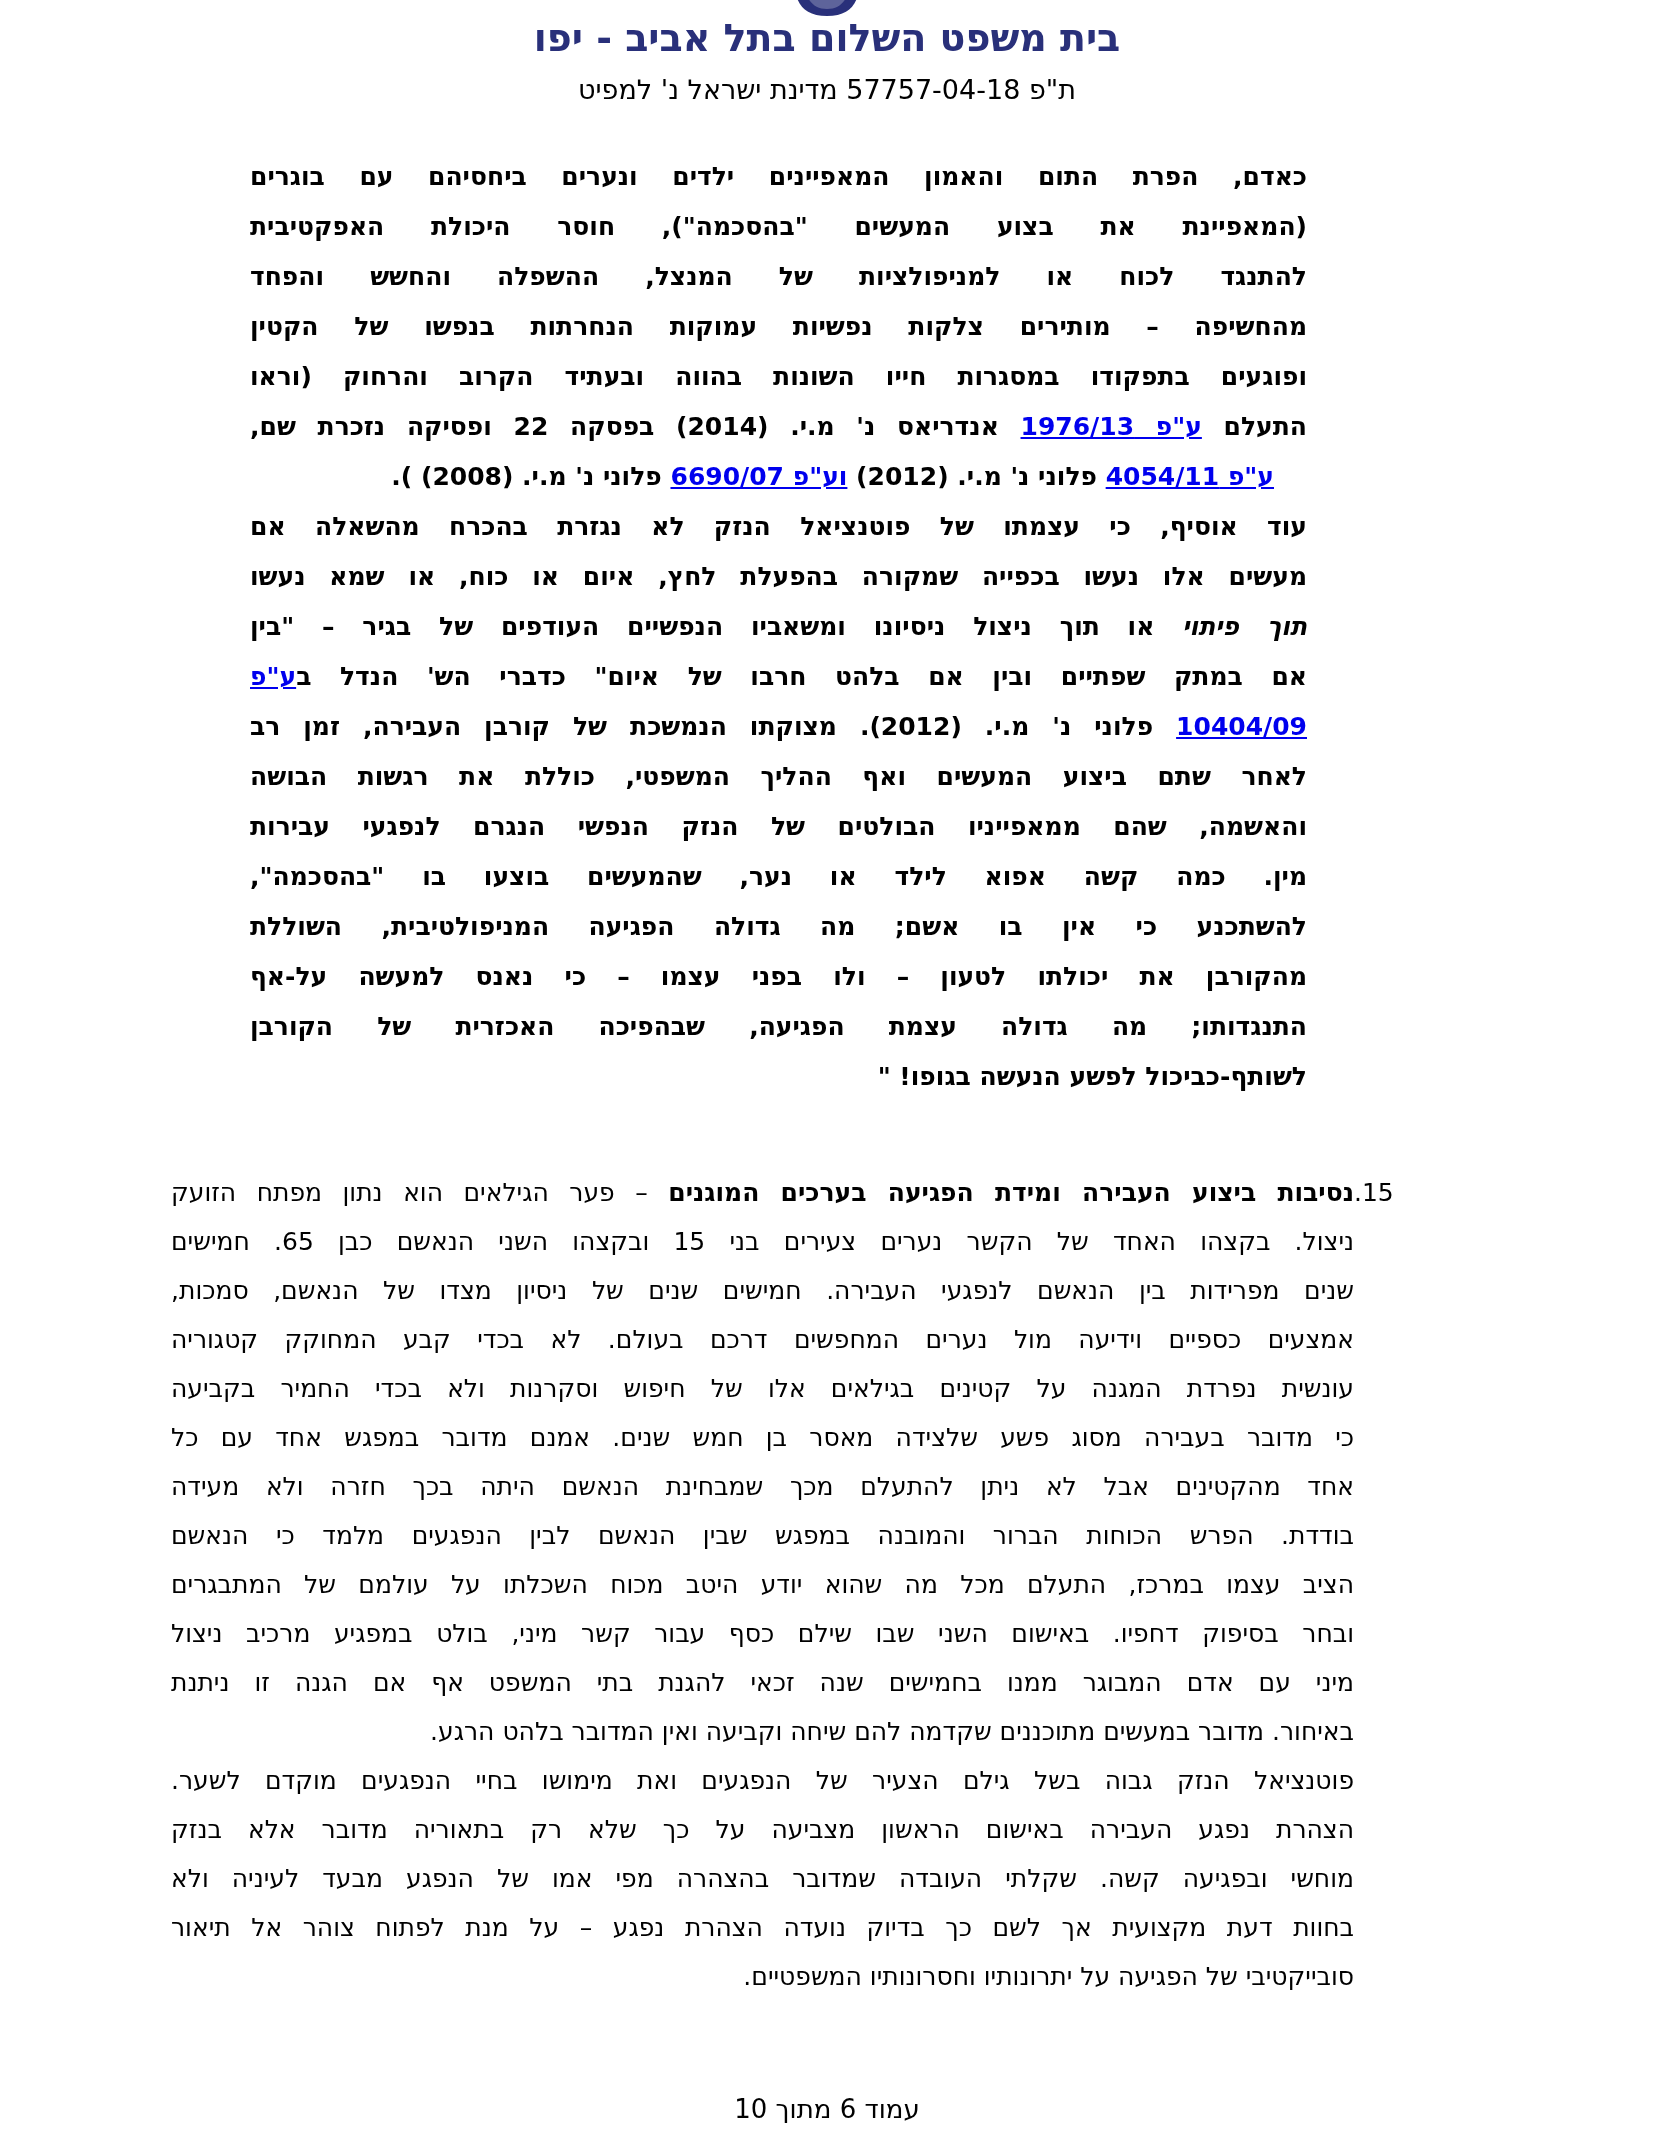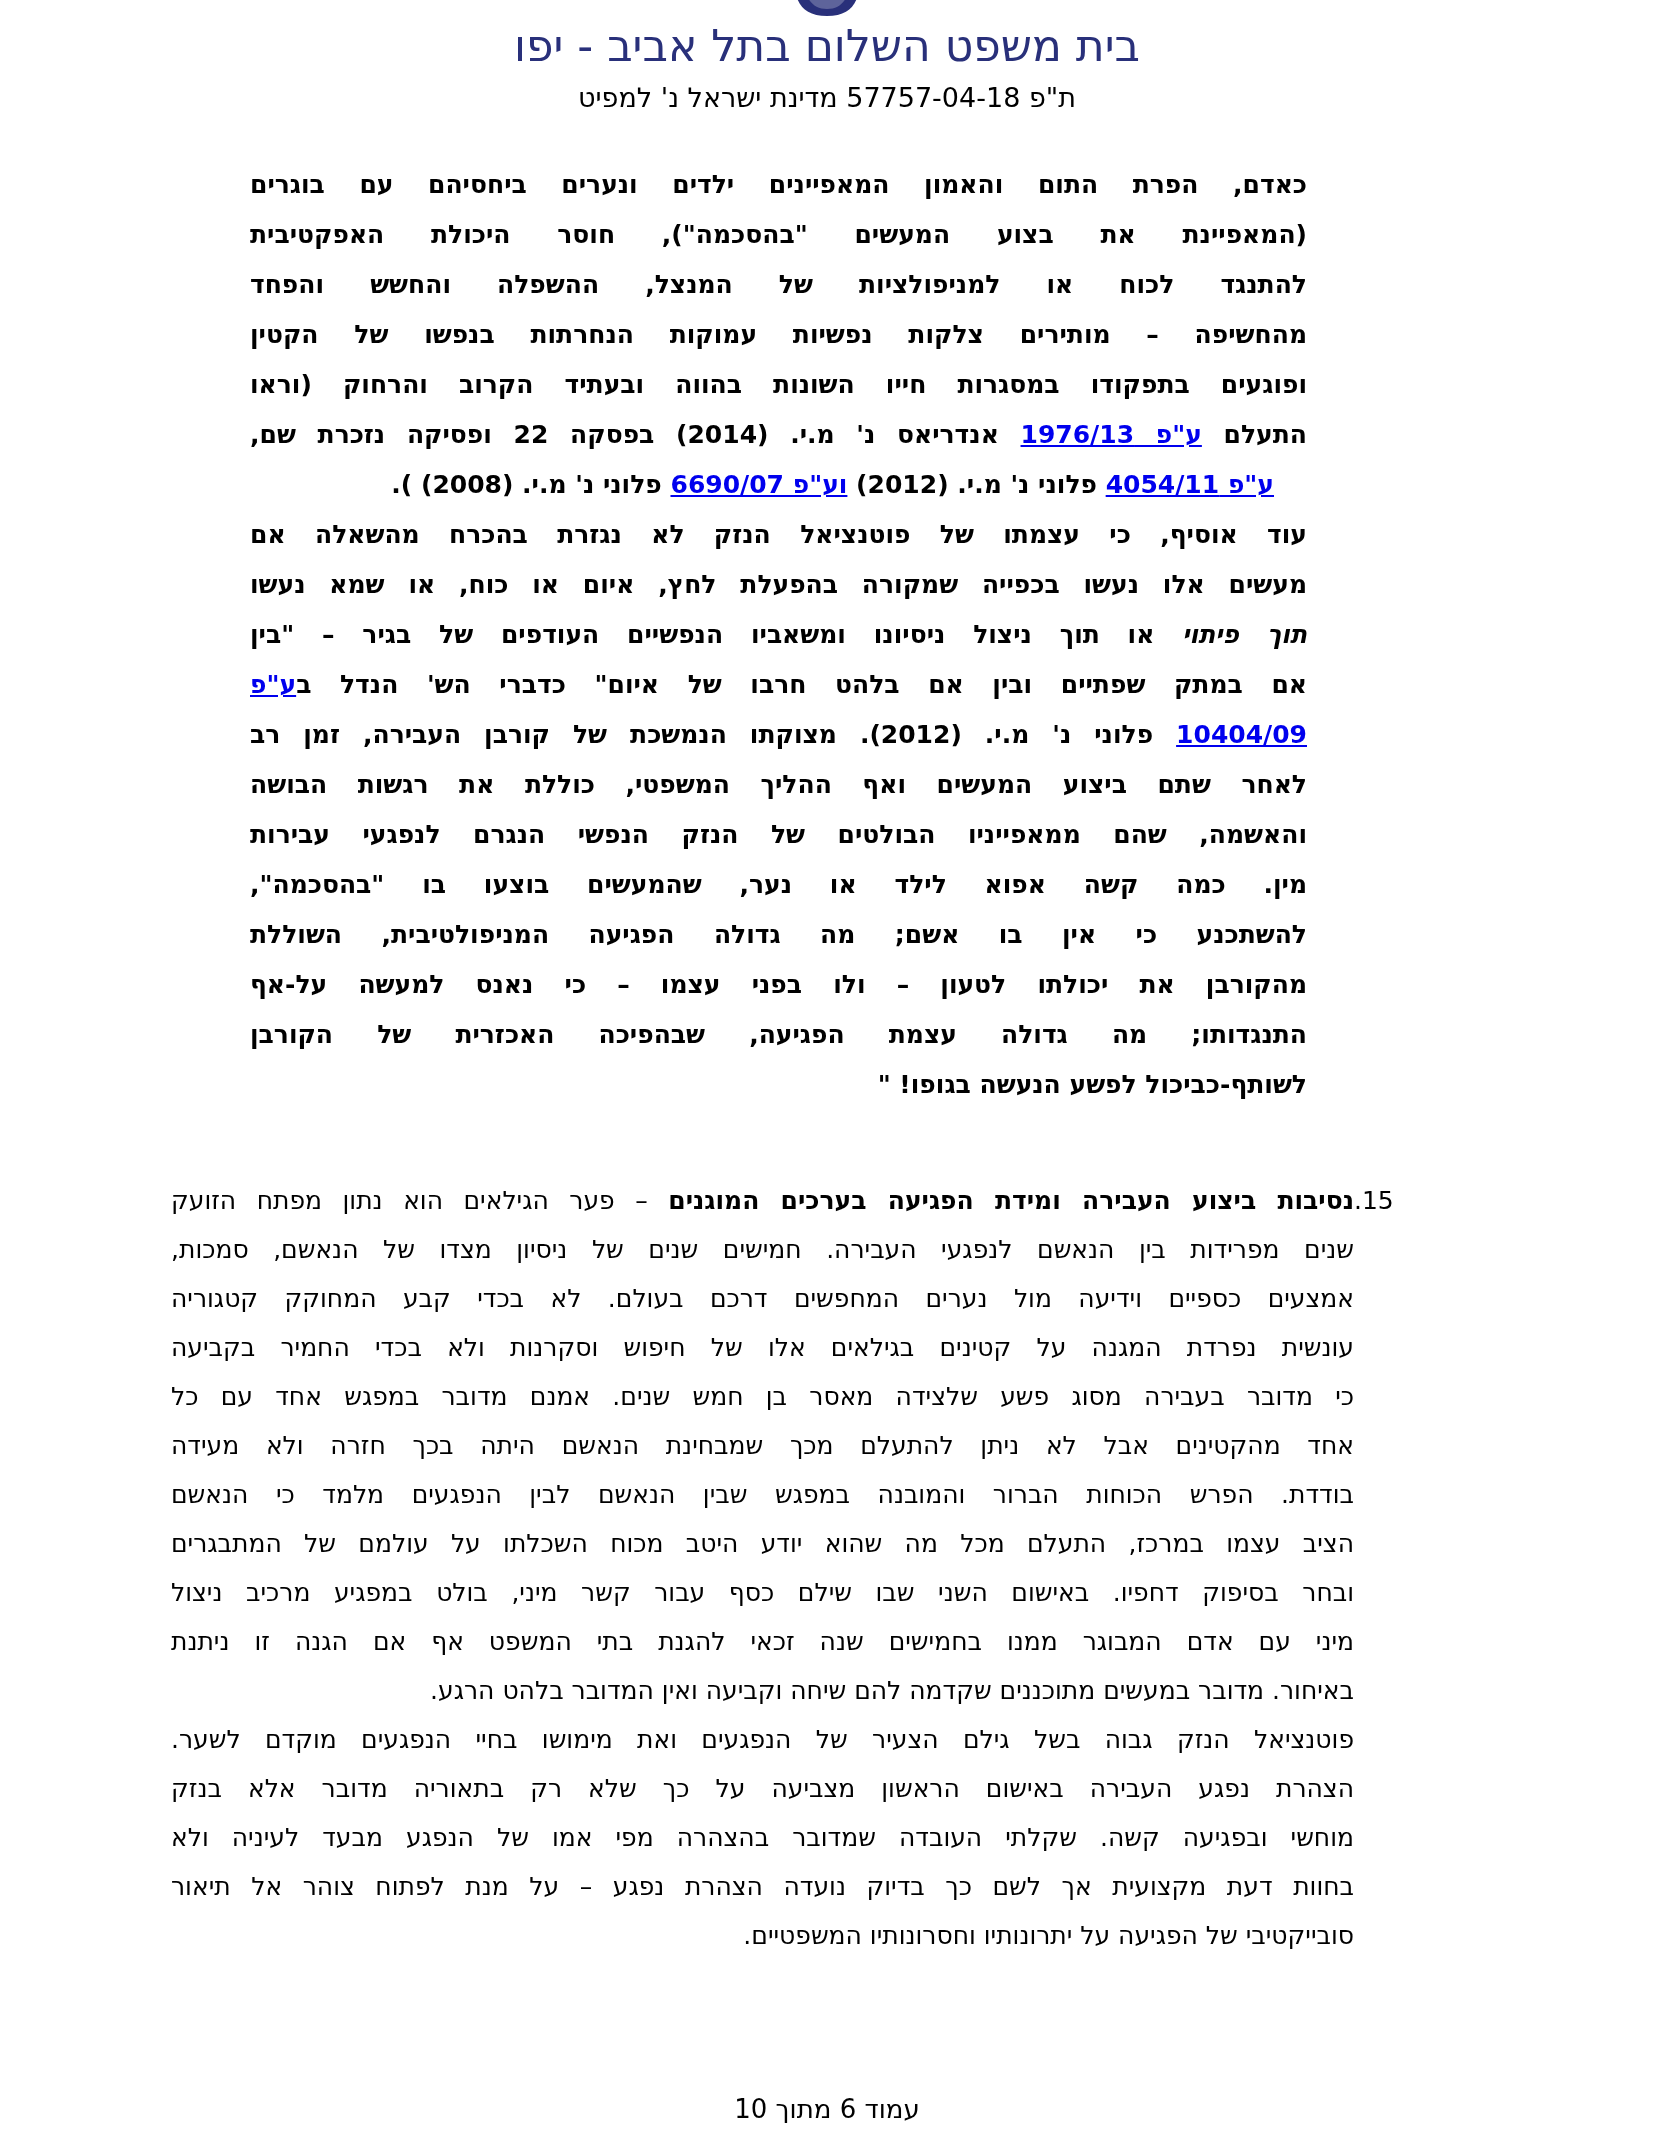--- a/index.html
+++ b/index.html
@@ -9,23 +9,23 @@
     margin:0 auto;
     background:#ffffff;
     font-family:"DejaVu Sans",sans-serif;
     color:#000;
     overflow:hidden;
   }
   header{ text-align:center; }
   .emblem{ height:20px; margin-top:-2px; }
   .emblem svg{ display:inline-block; }
   h1.court-name{
-    margin:8px; padding:0;
-    font-size:44px; line-height:40px;
-    font-weight:normal;
+    margin:0; padding:0;
+    font-size:38px; line-height:40px;
+    font-weight:bold;
     color:var(--title-navy,#29307A);
   }
   .case-line{
     margin-top:16px;
     font-size:27px; line-height:32px;
     text-align:center;
     direction:rtl;
   }
   
   .quote{
@@ -105,20 +105,21 @@
         <div class="line"><span>מהקורבן את יכולתו לטעון – ולו בפני עצמו – כי נאנס למעשה על-אף</span></div>
         <div class="line"><span>התנגדותו; מה גדולה עצמת הפגיעה, שבהפיכה האכזרית של הקורבן</span></div>
         <div class="line end"><span>לשותף-כביכול לפשע הנעשה בגופו! "</span></div>
       </div>
     </section>
 
   <section class="para15">
     <div class="p15-num">15.</div>
     <div class="p15-body" id="p15-body">
         <div class="line"><span class="seg-bold">נסיבות ביצוע העבירה ומידת הפגיעה בערכים המוגנים</span><span> – פער הגילאים הוא נתון מפתח הזועק</span></div>
+        <div class="line"><span>ניצול. בקצהו האחד של הקשר נערים צעירים בני 15 ובקצהו השני הנאשם כבן 65. חמישים</span></div>
         <div class="line"><span>שנים מפרידות בין הנאשם לנפגעי העבירה. חמישים שנים של ניסיון מצדו של הנאשם, סמכות,</span></div>
         <div class="line"><span>אמצעים כספיים וידיעה מול נערים המחפשים דרכם בעולם. לא בכדי קבע המחוקק קטגוריה</span></div>
         <div class="line"><span>עונשית נפרדת המגנה על קטינים בגילאים אלו של חיפוש וסקרנות ולא בכדי החמיר בקביעה</span></div>
         <div class="line"><span>כי מדובר בעבירה מסוג פשע שלצידה מאסר בן חמש שנים. אמנם מדובר במפגש אחד עם כל</span></div>
         <div class="line"><span>אחד מהקטינים אבל לא ניתן להתעלם מכך שמבחינת הנאשם היתה בכך חזרה ולא מעידה</span></div>
         <div class="line"><span>בודדת. הפרש הכוחות הברור והמובנה במפגש שבין הנאשם לבין הנפגעים מלמד כי הנאשם</span></div>
         <div class="line"><span>הציב עצמו במרכז, התעלם מכל מה שהוא יודע היטב מכוח השכלתו על עולמם של המתבגרים</span></div>
         <div class="line"><span>ובחר בסיפוק דחפיו. באישום השני שבו שילם כסף עבור קשר מיני, בולט במפגיע מרכיב ניצול</span></div>
         <div class="line"><span>מיני עם אדם המבוגר ממנו בחמישים שנה זכאי להגנת בתי המשפט אף אם הגנה זו ניתנת</span></div>
         <div class="line end"><span>באיחור. מדובר במעשים מתוכננים שקדמה להם שיחה וקביעה ואין המדובר בלהט הרגע.</span></div>

